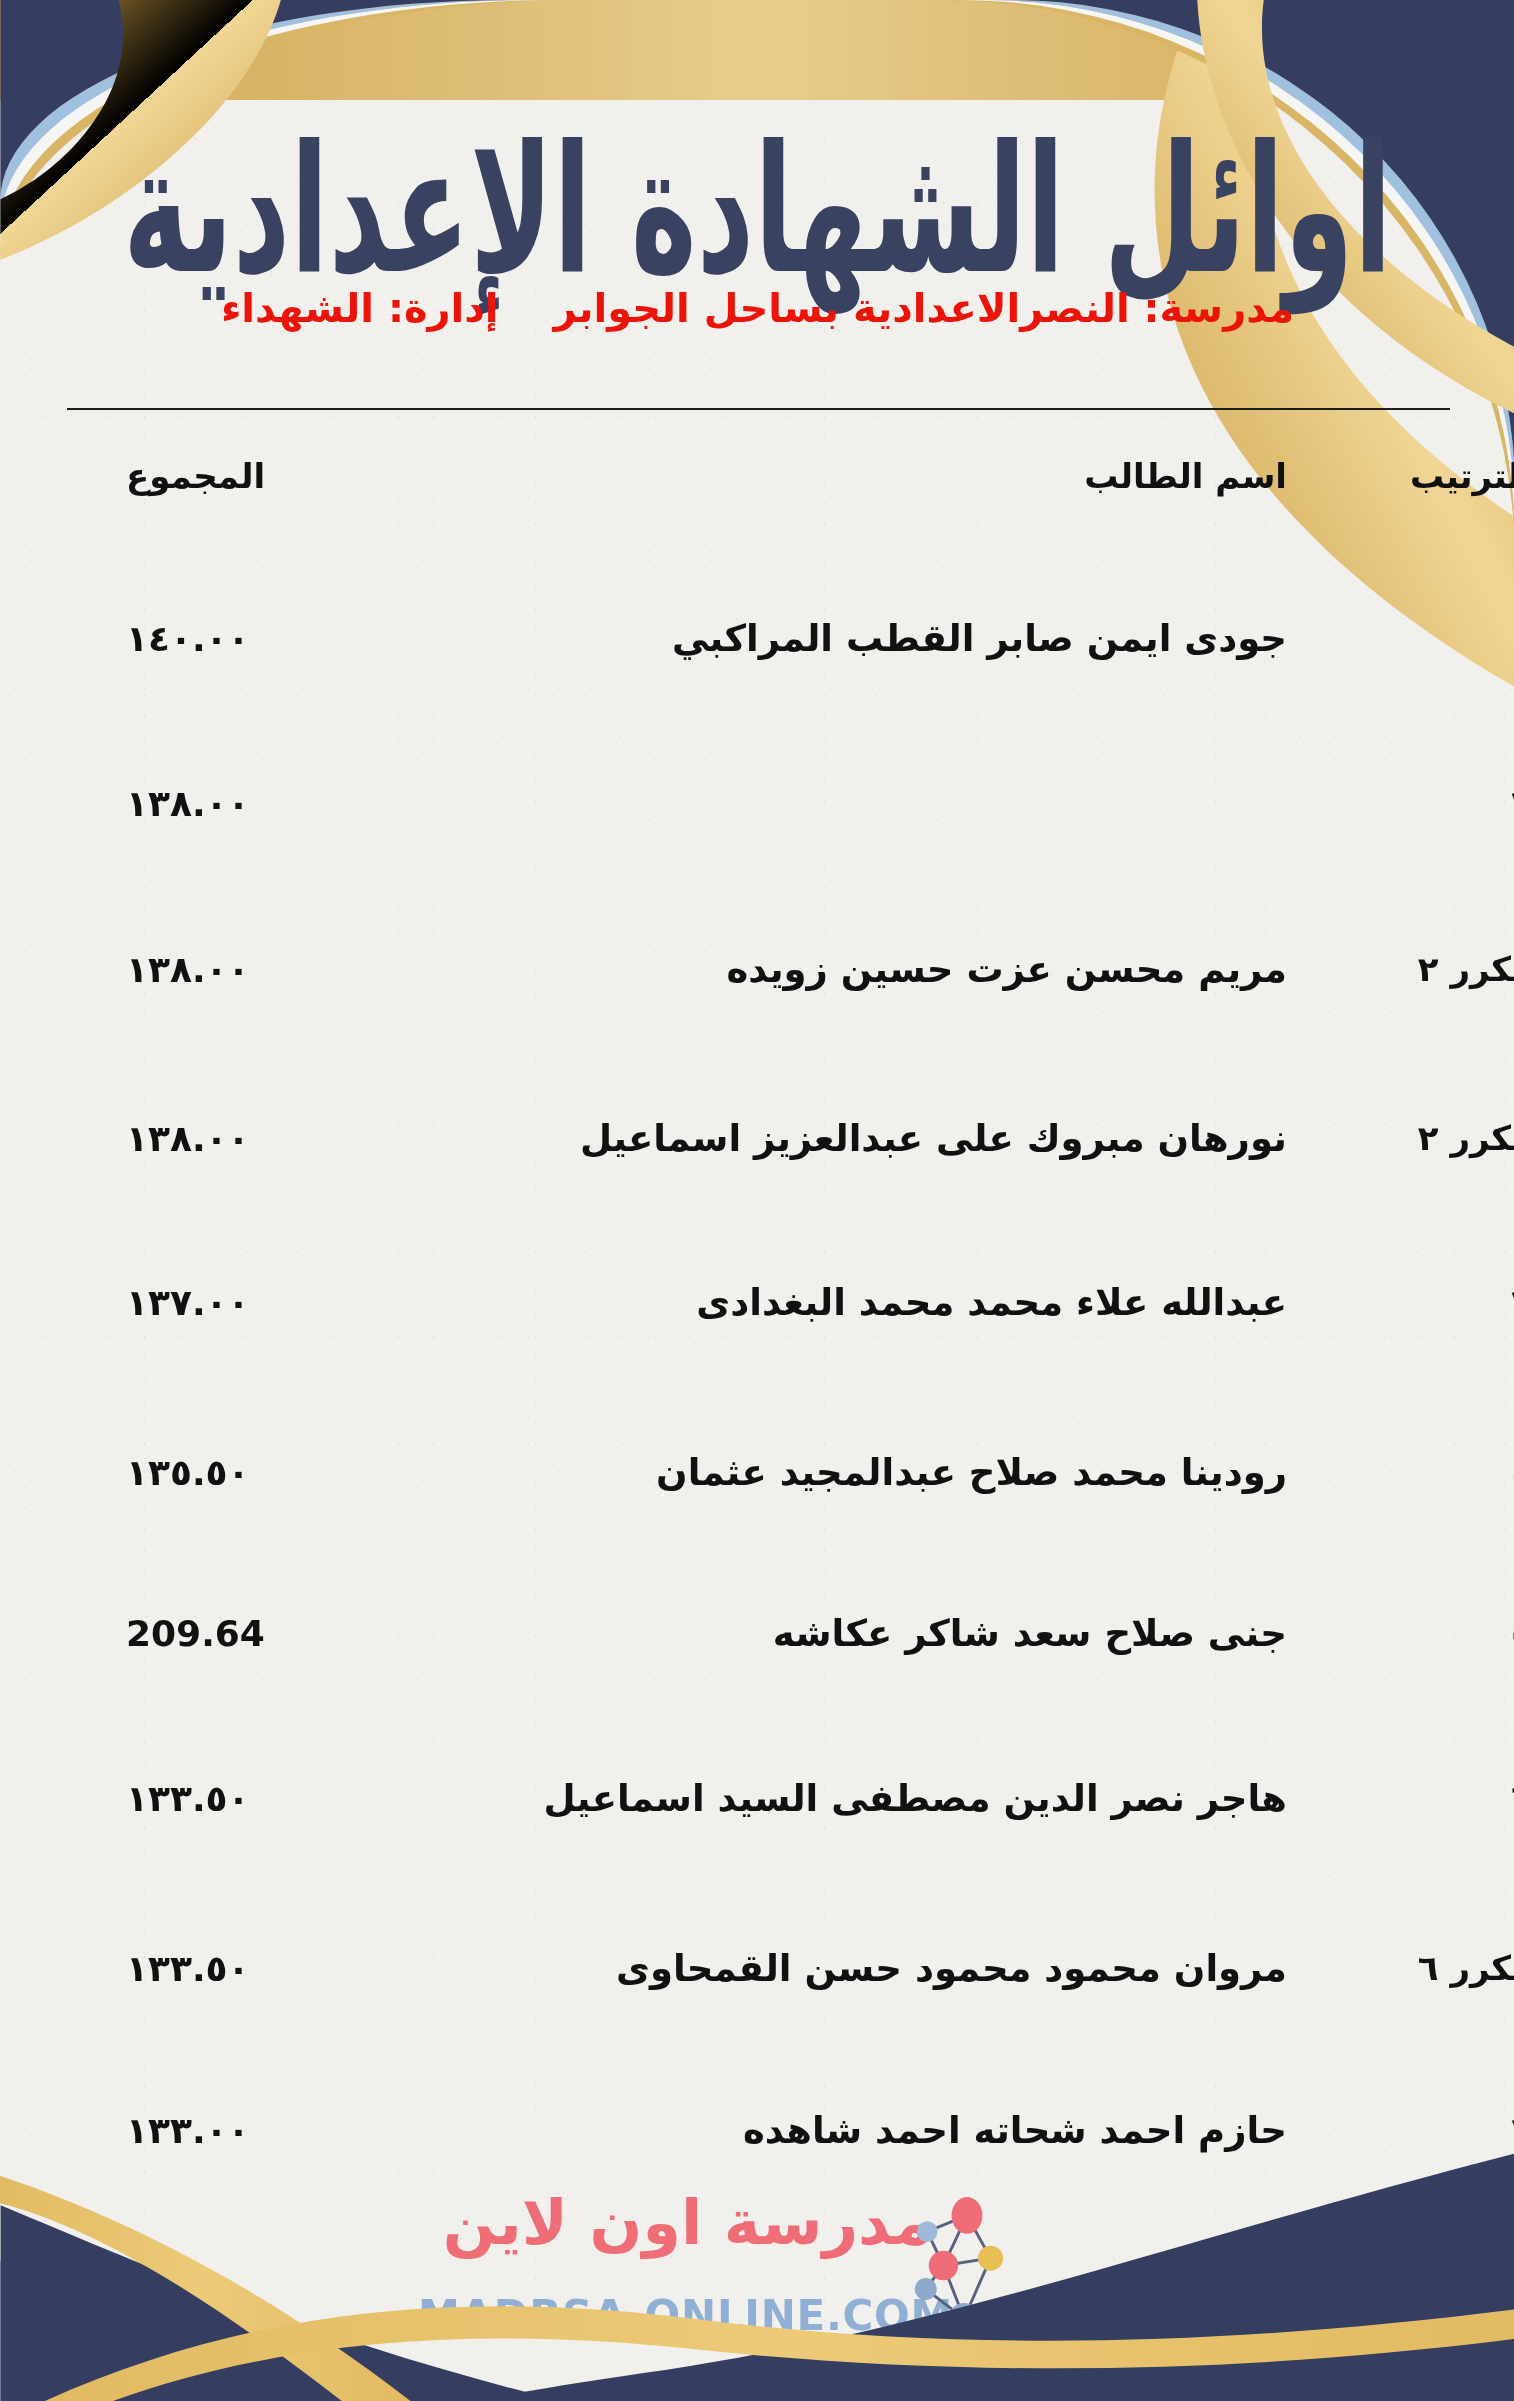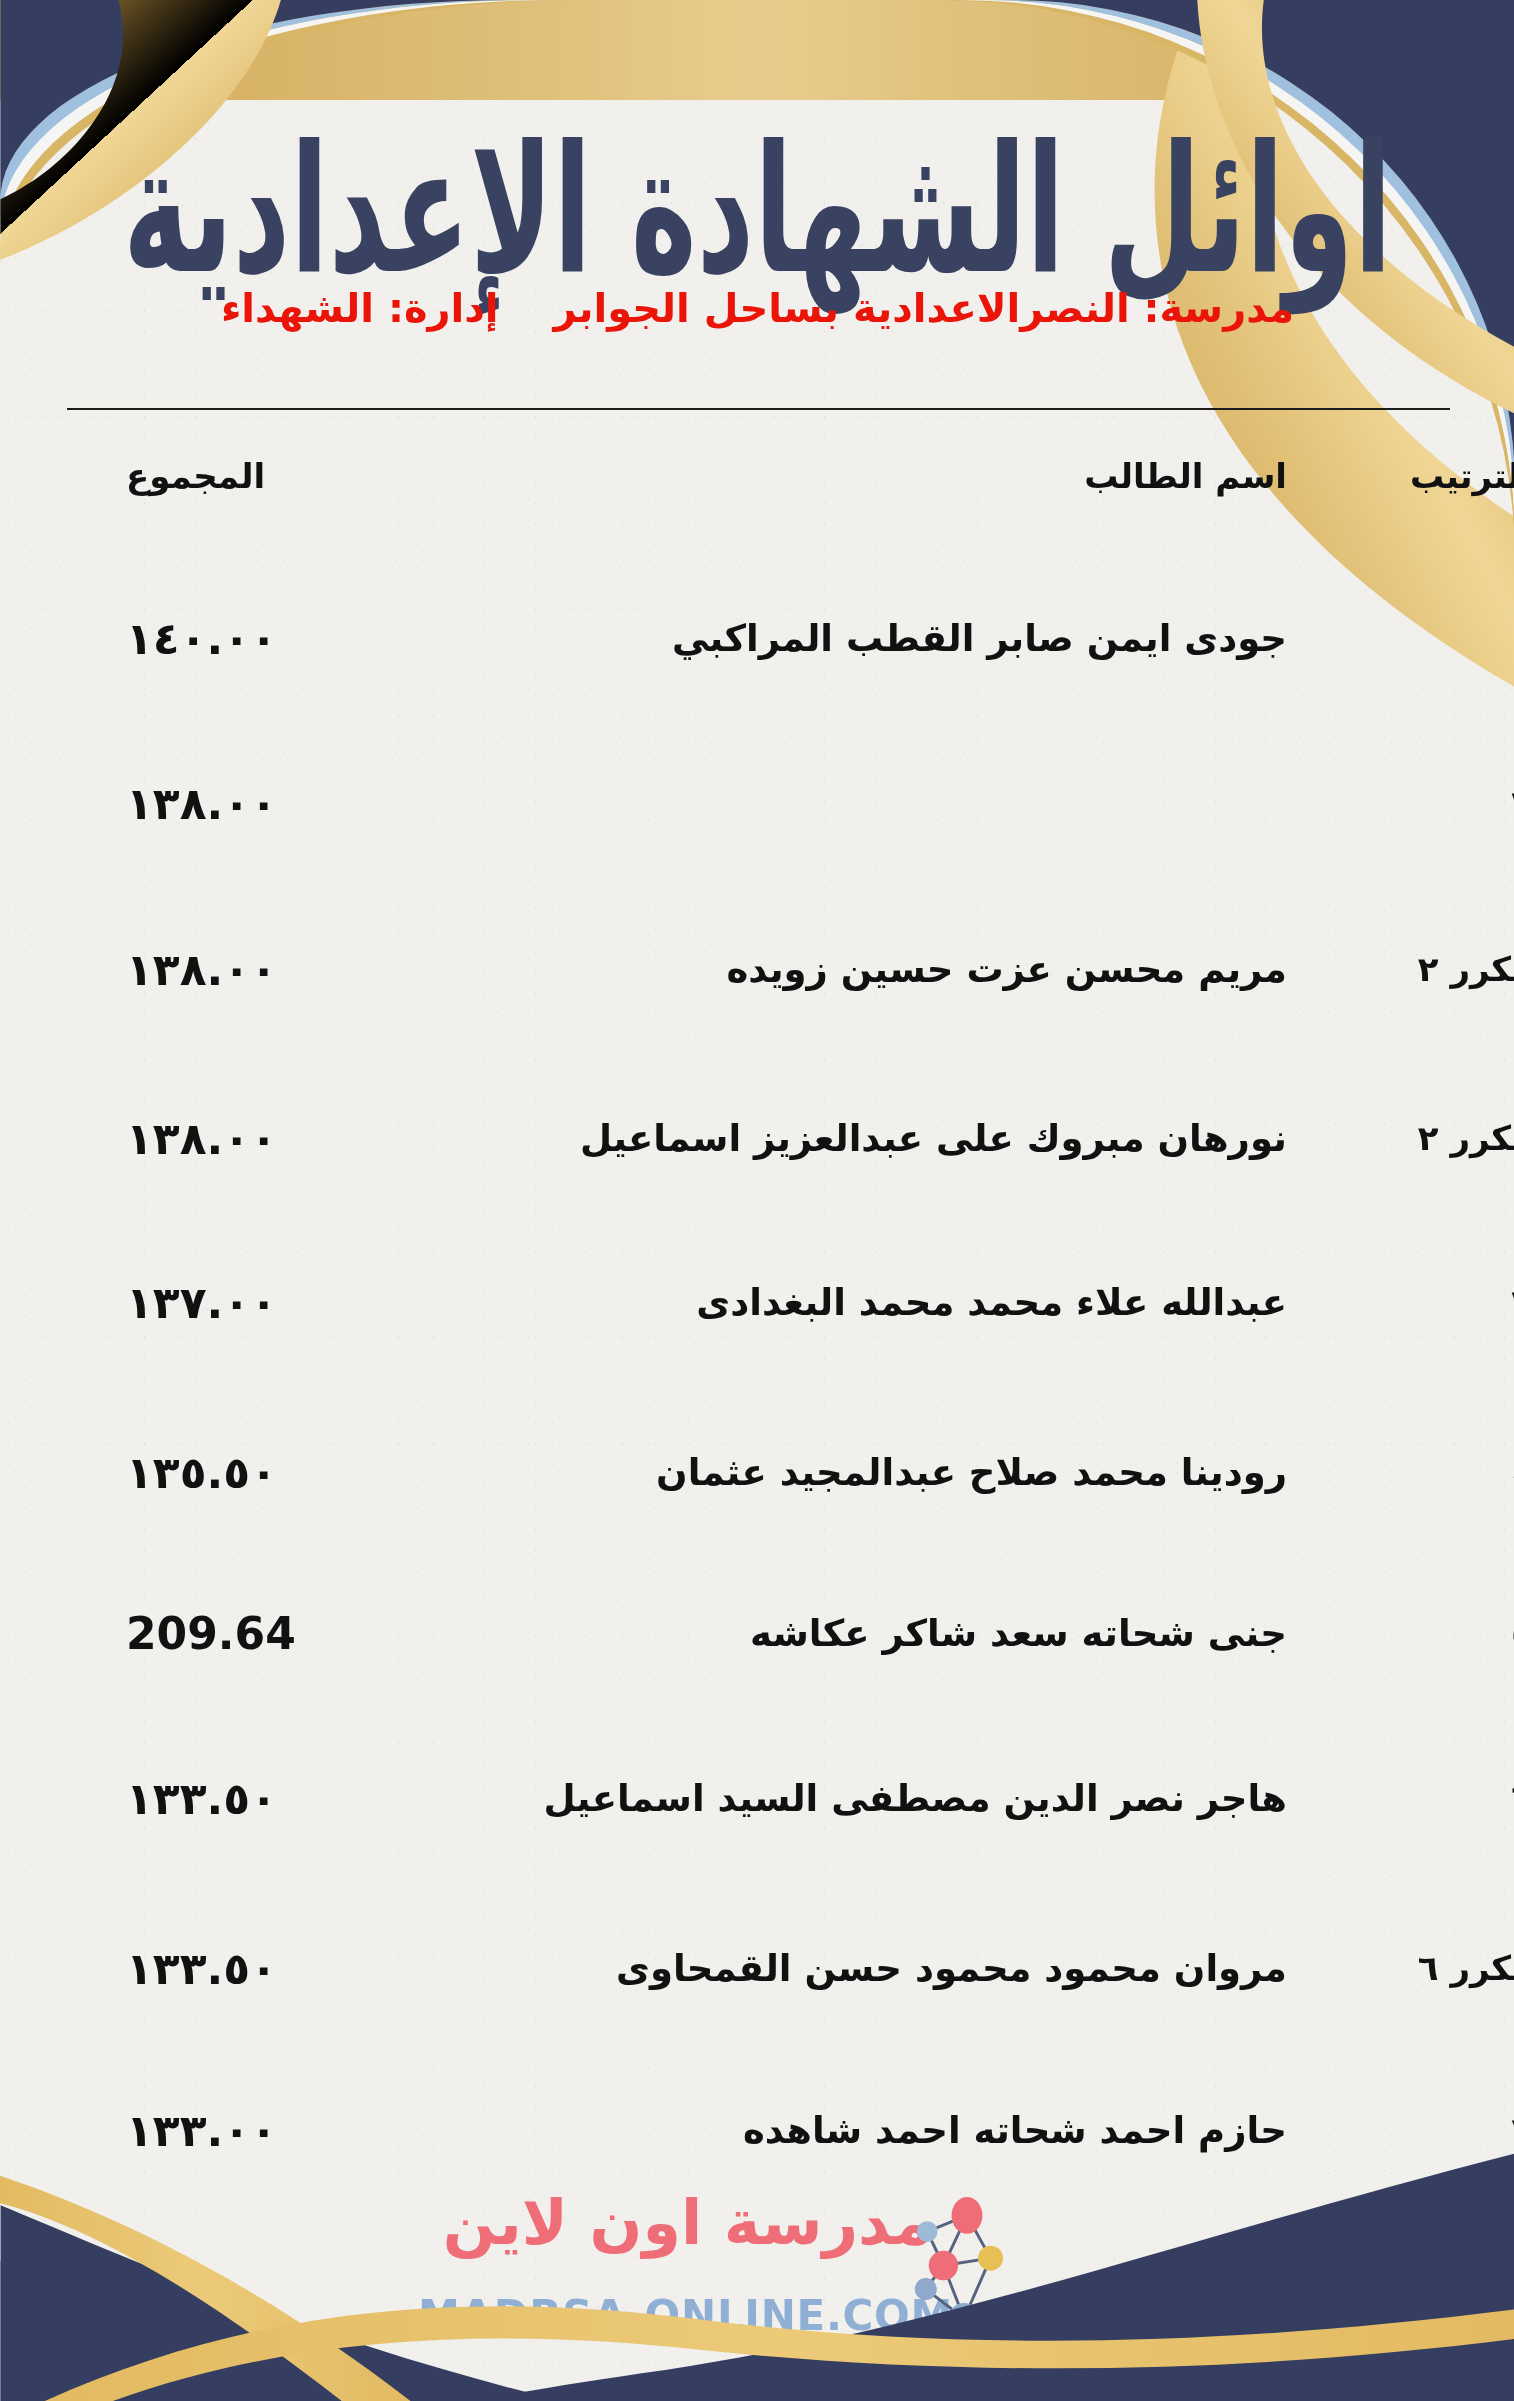--- a/index.html
+++ b/index.html
@@ -45,21 +45,21 @@
     background:#1c1c1c;
   }
   
   .trow{position:absolute;left:0;width:1515px;height:68px;}
   .cell{
     position:absolute;top:0;height:68px;display:flex;align-items:center;
     font-weight:bold;color:#111;white-space:nowrap;
   }
   .cell.rank {left:1325px;width:207px;justify-content:flex-start;direction:rtl;font-size:34px;}
   .cell.name {left:666px;width:621px;justify-content:flex-start;direction:rtl;font-size:37px;}
-  .cell.total{left:126px;width:318px;justify-content:flex-start;direction:ltr;font-size:44px;}
+  .cell.total{left:126px;width:318px;justify-content:flex-start;direction:ltr;font-size:36px;}
   .thead .cell{font-size:34px;}
   
   .logo-ar{
     position:absolute;left:473px;top:2174px;width:429px;height:96px;
     display:flex;align-items:center;justify-content:center;
     font-size:62px;font-weight:bold;color:#ee6d77;direction:rtl;white-space:nowrap;
   }
   .logo-en{
     position:absolute;left:464px;top:2282px;width:443px;height:67px;
     display:flex;align-items:center;justify-content:center;
@@ -167,21 +167,21 @@
   </div>
 
   <div class="trow" style="top: 1438px;">
     <div class="cell rank">٤</div>
     <div class="cell name">رودينا محمد صلاح عبدالمجيد عثمان</div>
     <div class="cell total">١٣٥.٥٠</div>
   </div>
 
   <div class="trow" style="top: 1599px;">
     <div class="cell rank">٥</div>
-    <div class="cell name">جنى شحاته سعد شاكر عكاشه</div>
+    <div class="cell name">جنى صلاح سعد شاكر عكاشه</div>
     <div class="cell total">209.64</div>
   </div>
 
   <div class="trow" style="top: 1764px;">
     <div class="cell rank">٦</div>
     <div class="cell name">هاجر نصر الدين مصطفى السيد اسماعيل</div>
     <div class="cell total">١٣٣.٥٠</div>
   </div>
 
   <div class="trow" style="top: 1934px;">

